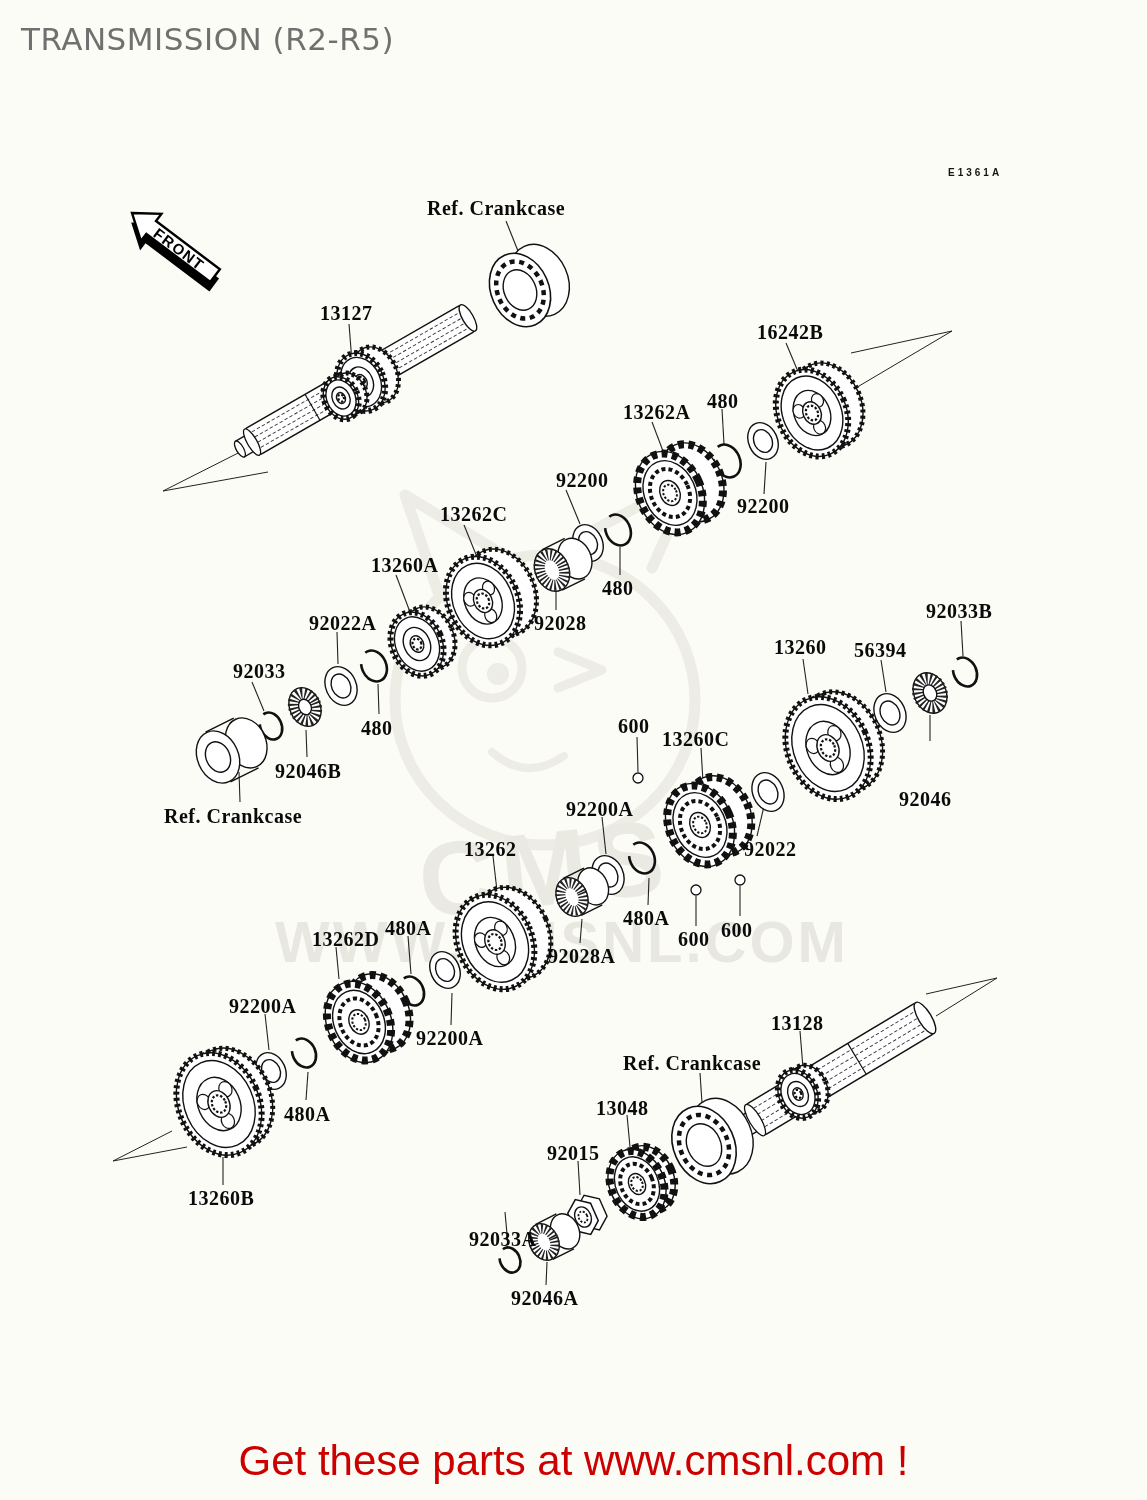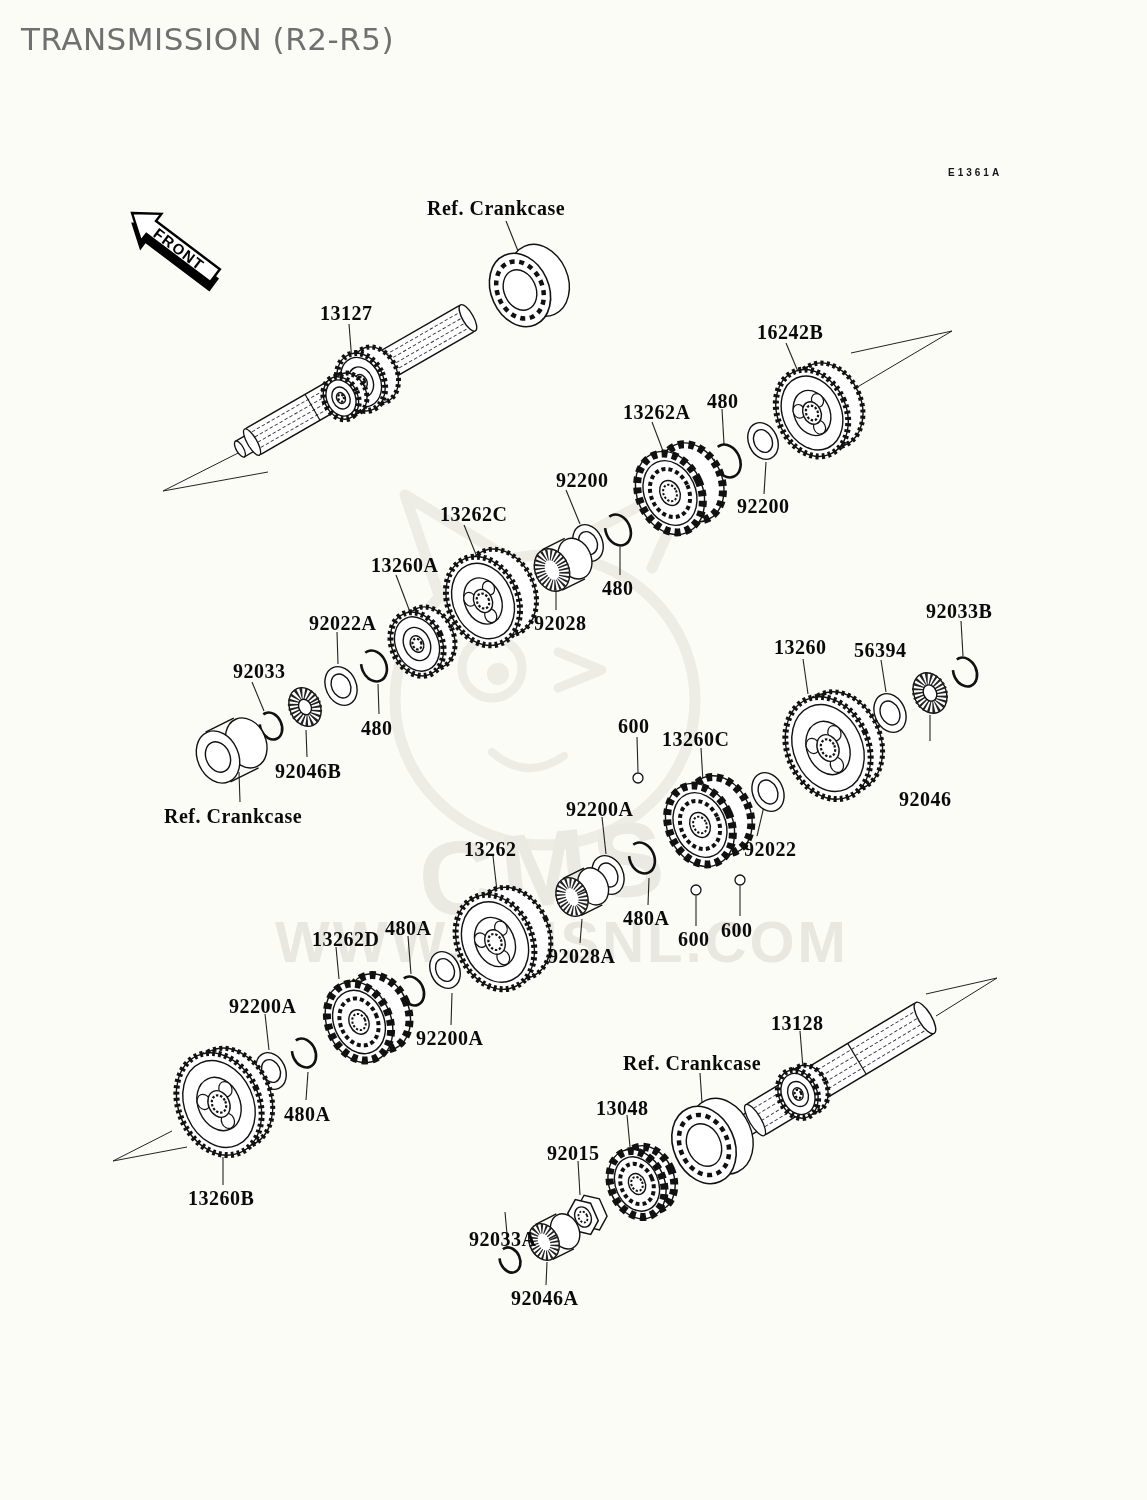--- a/index.html
+++ b/index.html
@@ -545,13 +545,14 @@
       <div class="plabel" style="left: 416px; top: 1027px;">92200A</div>
       <div class="plabel" style="left: 284px; top: 1103px;">480A</div>
       <div class="plabel" style="left: 188px; top: 1187px;">13260B</div>
       <div class="plabel" style="left: 771px; top: 1012px;">13128</div>
       <div class="plabel" style="left: 623px; top: 1052px;">Ref. Crankcase</div>
       <div class="plabel" style="left: 596px; top: 1097px;">13048</div>
       <div class="plabel" style="left: 547px; top: 1142px;">92015</div>
       <div class="plabel" style="left: 469px; top: 1212px; margin-top: 16px;">92033A</div>
       <div class="plabel" style="left: 511px; top: 1287px;">92046A</div>
     </div>
+  <div class="footer">Get these parts at www.cmsnl.com !</div>
 </div>
 
 </body></html>

